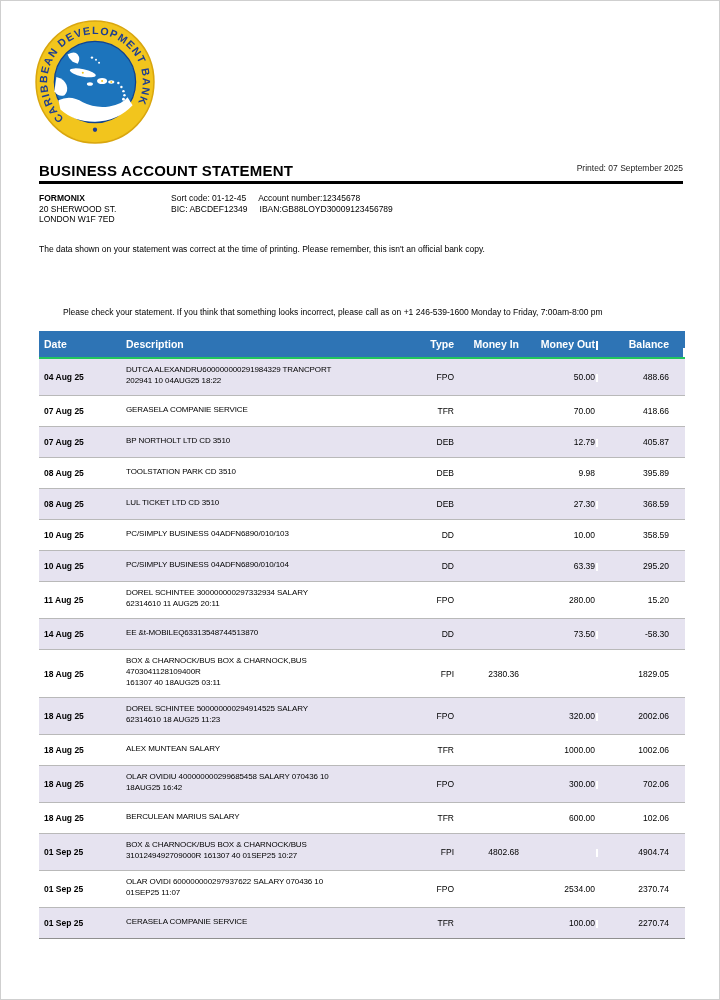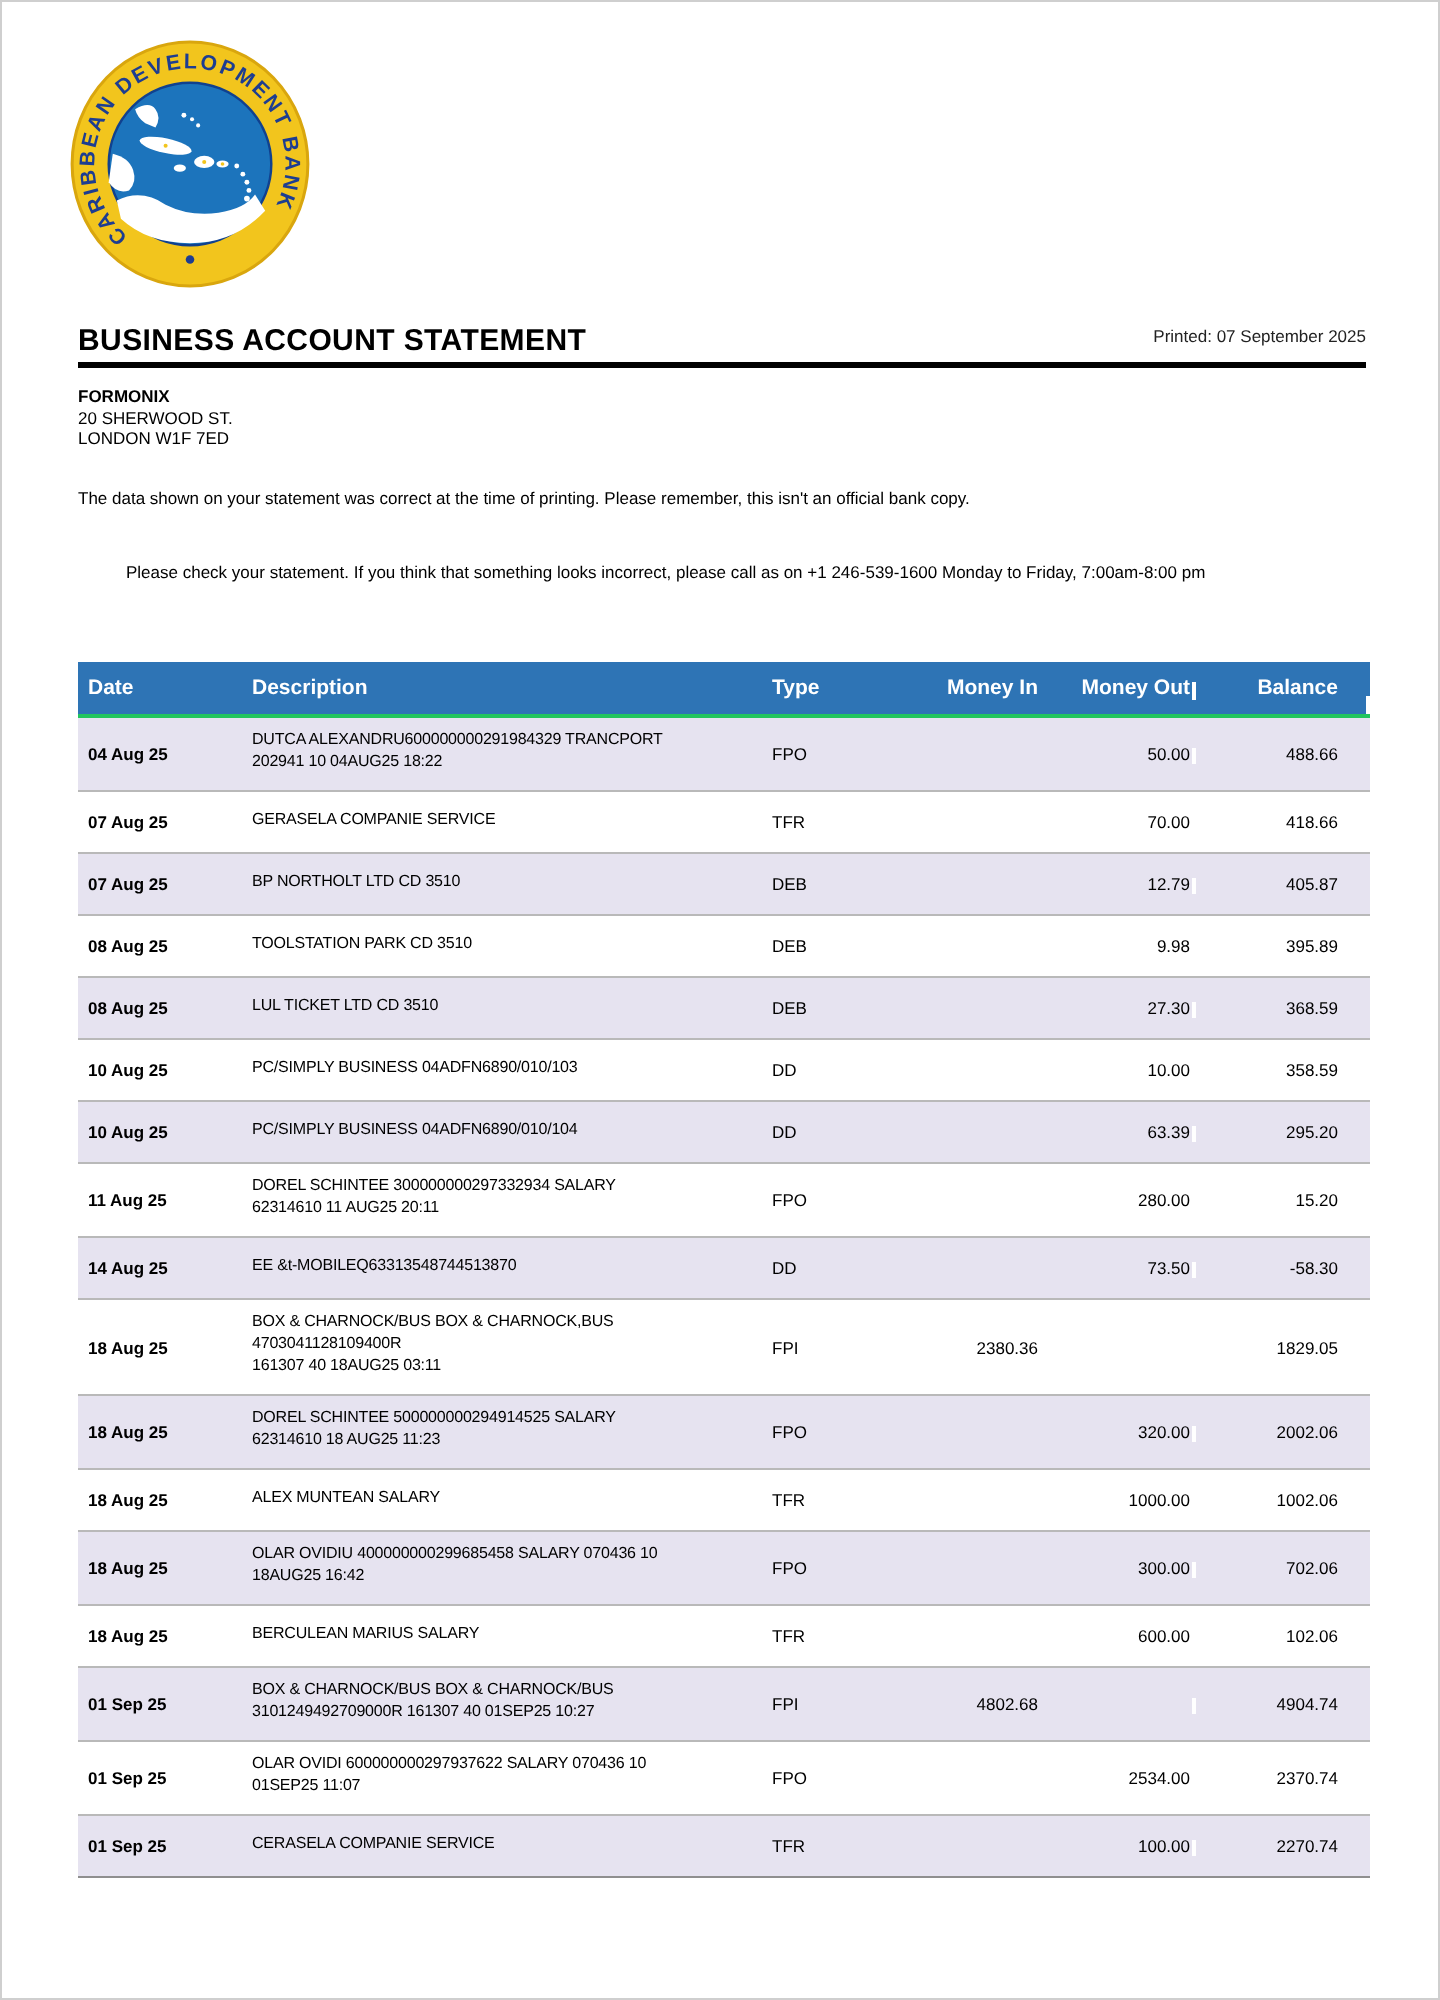--- a/index.html
+++ b/index.html
@@ -17,31 +17,31 @@
   }
   .printed{position:absolute;right:36px;top:162px;font-size:8.5px;color:#222;}
   .title-rule{position:absolute;left:38px;right:36px;top:180px;height:2.5px;background:#000;}
   
   .acct{position:absolute;left:38px;top:192px;font-size:8.5px;line-height:10.5px;}
   .acct .name{font-weight:bold;}
   .codes{position:absolute;left:170px;top:192px;font-size:8.5px;line-height:10.5px;}
   .codes .gap{display:inline-block;width:12px;}
   
   .notice1{position:absolute;left:38px;top:243px;font-size:8.5px;}
-  .notice2{position:absolute;left:38px;top:280px;font-size:8.5px;padding-left:24px;}
+  .notice2{position:absolute;left:38px;top:306px;font-size:8.5px;padding-left:24px;}
   
   .tbl{position:absolute;left:38px;top:330px;width:646px;}
   .thead{
     display:flex;align-items:center;height:26px;background:#2E74B5;color:#fff;
     font-size:10.5px;font-weight:bold;border-bottom:2px solid #22c55e;position:relative;
   }
   .thead::after{content:"";position:absolute;right:0;bottom:0;width:2px;height:9px;background:#fff;}
   .c-date{width:77px;box-sizing:border-box;padding-left:5px;flex:none;}
   .c-desc{width:270px;box-sizing:border-box;padding-left:10px;padding-right:6px;flex:none;}
-  .c-type{width:68px;text-align:left;flex:none;box-sizing:border-box;}
+  .c-type{width:68px;text-align:right;flex:none;box-sizing:border-box;}
   .c-in{width:67px;text-align:right;flex:none;box-sizing:border-box;padding-right:2px;}
   .c-out{width:76px;text-align:right;flex:none;box-sizing:border-box;padding-right:2px;}
   .c-bal{width:88px;text-align:right;flex:none;box-sizing:border-box;padding-right:16px;}
   .row{
     display:flex;align-items:center;min-height:30px;background:#fff;
     border-bottom:1px solid #b9b9b9;font-size:8.5px;
   }
   .row:last-child{border-bottom:1.5px solid #8f8f8f;}
   .row.alt{background:#E6E3F0;}
   .row .c-date{font-weight:bold;}
@@ -91,20 +91,28 @@
 
   <div class="doc-title">BUSINESS ACCOUNT STATEMENT</div>
   <div class="printed">Printed: 07 September 2025</div>
   <div class="title-rule"></div>
 
   <div class="acct">
     <div class="name">FORMONIX</div>
     <div>20 SHERWOOD ST.</div>
     <div>LONDON W1F 7ED</div>
   </div>
+  <div class="codes">
+    <div>
+      <span>Sort code: 01-12-45</span><span class="gap"></span><span>Account number:12345678</span>
+    </div>
+    <div>
+      <span>BIC: ABCDEF12349</span><span class="gap"></span><span>IBAN:GB88LOYD30009123456789</span>
+    </div>
+  </div>
 
   <div class="notice1">The data shown on your statement was correct at the time of printing. Please remember, this isn't an official bank copy.</div>
   <div class="notice2">Please check your statement. If you think that something looks incorrect, please call as on +1 246-539-1600 Monday to Friday, 7:00am-8:00 pm</div>
 
   <div class="tbl">
     <div class="thead">
       <div class="c-date">Date</div>
       <div class="c-desc">Description</div>
       <div class="c-type">Type</div>
       <div class="c-in">Money In</div>

